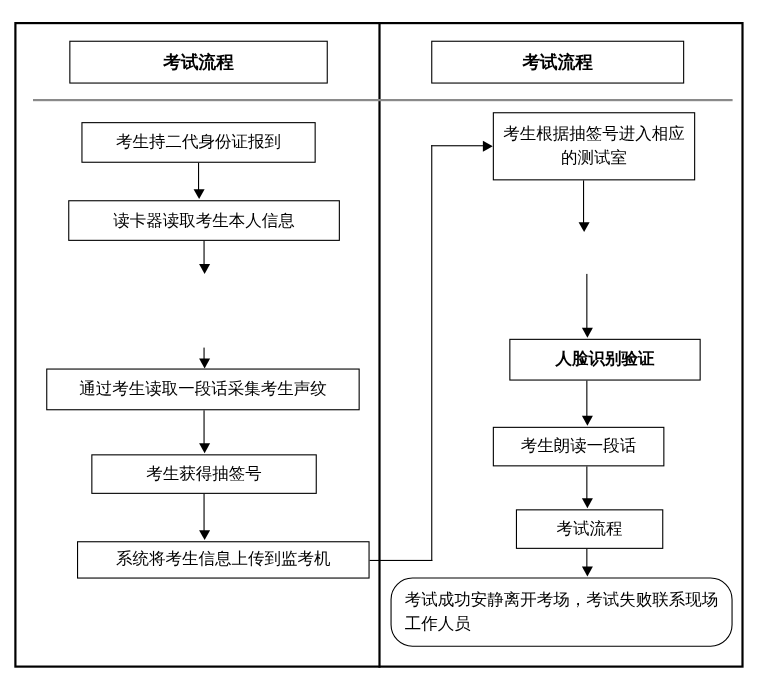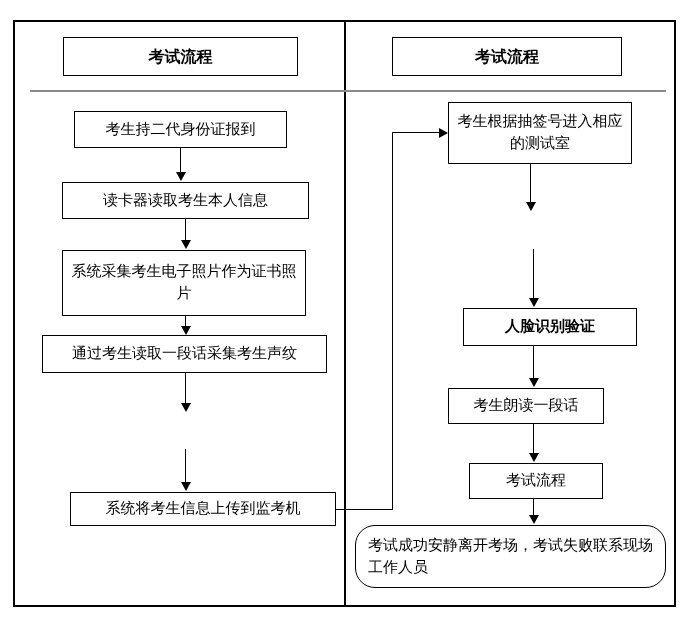--- a/index.html
+++ b/index.html
@@ -115,30 +115,30 @@
   <div class="node" style="left:74px; top:111px; width:213px; height:37px;">考生持二代身份证报到</div>
 
   <div class="vline" style="left:180px; top:148px; height:25px;"></div>
   <div class="arrow-down" style="left:176px; top:172px;"></div>
 
   <div class="node" style="left:62px; top:182px; width:247px; height:37px;">读卡器读取考生本人信息</div>
 
   <div class="vline" style="left:185px; top:219px; height:22px;"></div>
   <div class="arrow-down" style="left:181px; top:240px;"></div>
 
-  <div class="node" style="left:62px; top:250px; width:244px; height:66px;">系统采集考生电子照片作为证书照片</div>
 
   <div class="vline" style="left:185px; top:316px; height:11px;"></div>
   <div class="arrow-down" style="left:181px; top:326px;"></div>
 
   <div class="node" style="left:42px; top:335px; width:285px; height:38px;">通过考生读取一段话采集考生声纹</div>
 
   <div class="vline" style="left:185px; top:373px; height:31px;"></div>
   <div class="arrow-down" style="left:181px; top:403px;"></div>
 
+  <div class="node" style="left:83px; top:413px; width:205px; height:36px;">考生获得抽签号</div>
 
   <div class="vline" style="left:185px; top:449px; height:34px;"></div>
   <div class="arrow-down" style="left:181px; top:482px;"></div>
 
   <div class="node" style="left:70px; top:492px; width:266px; height:34px;">系统将考生信息上传到监考机</div>
 
   <div class="hline" style="left:336px; top:509px; width:57px;"></div>
   <div class="vline" style="left:392px; top:132px; height:378px;"></div>
   <div class="hline" style="left:392px; top:132px; width:48px;"></div>
   <div class="arrow-right" style="left:439px; top:128px;"></div>

